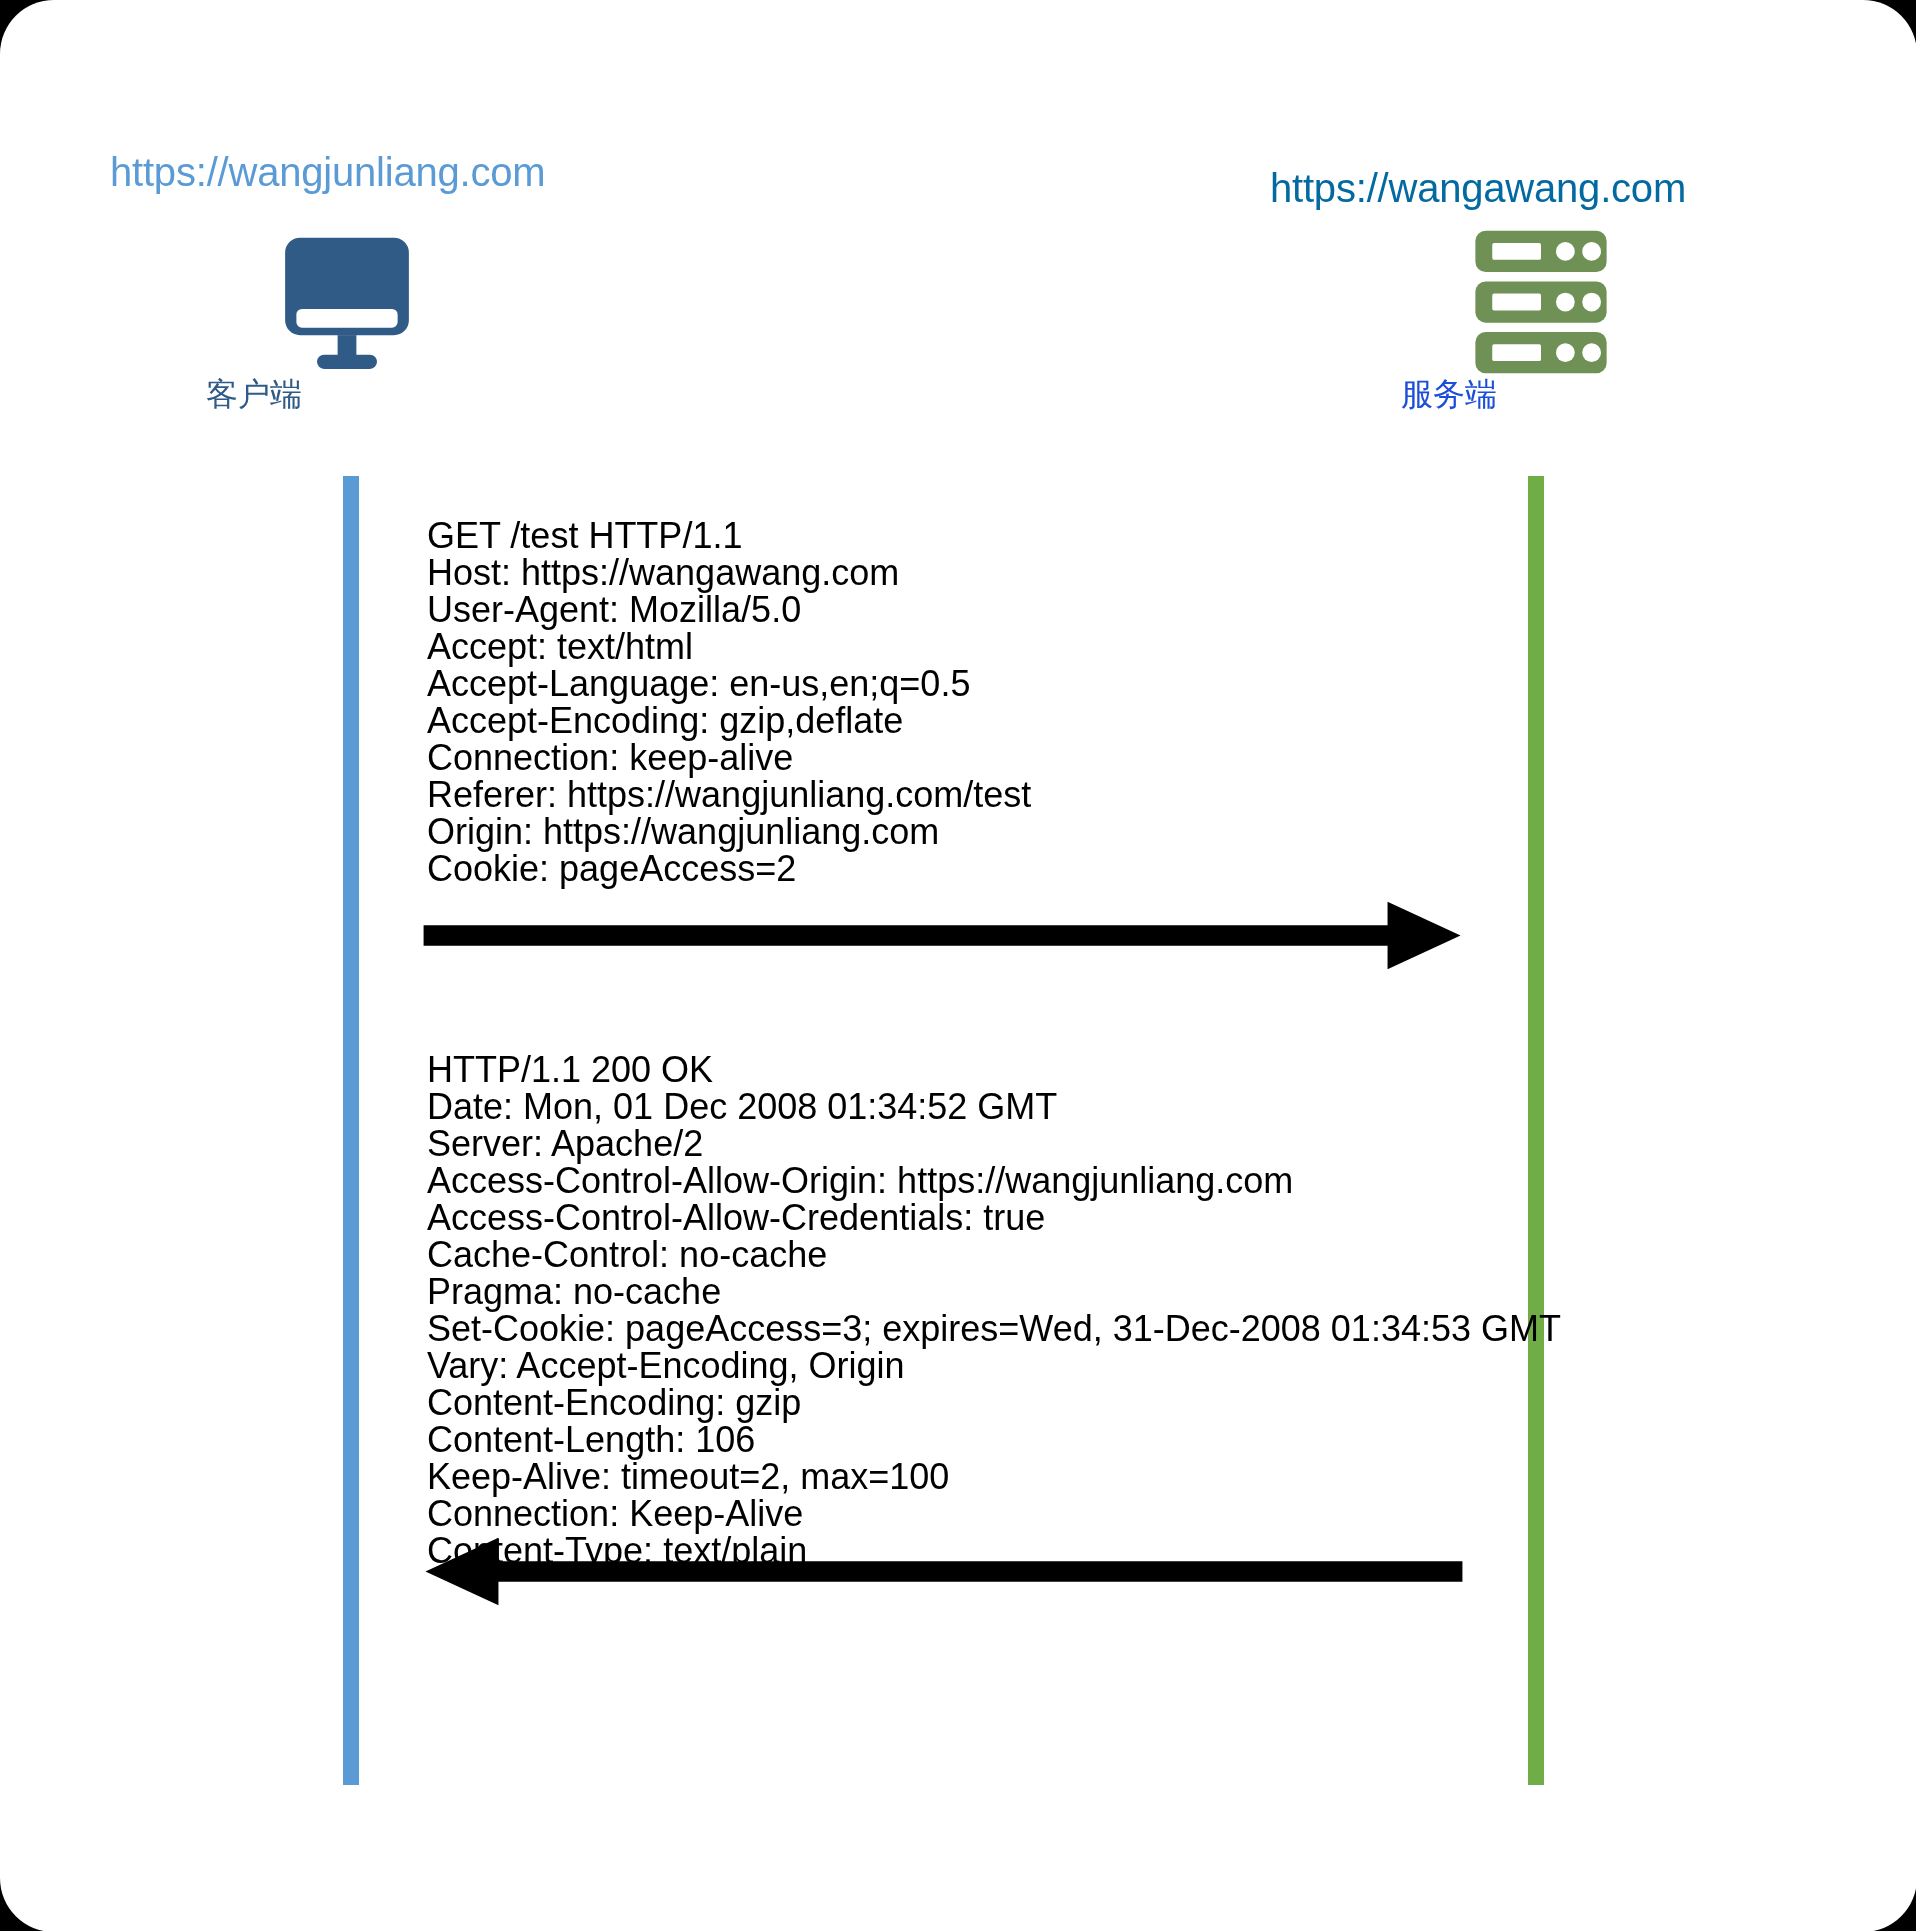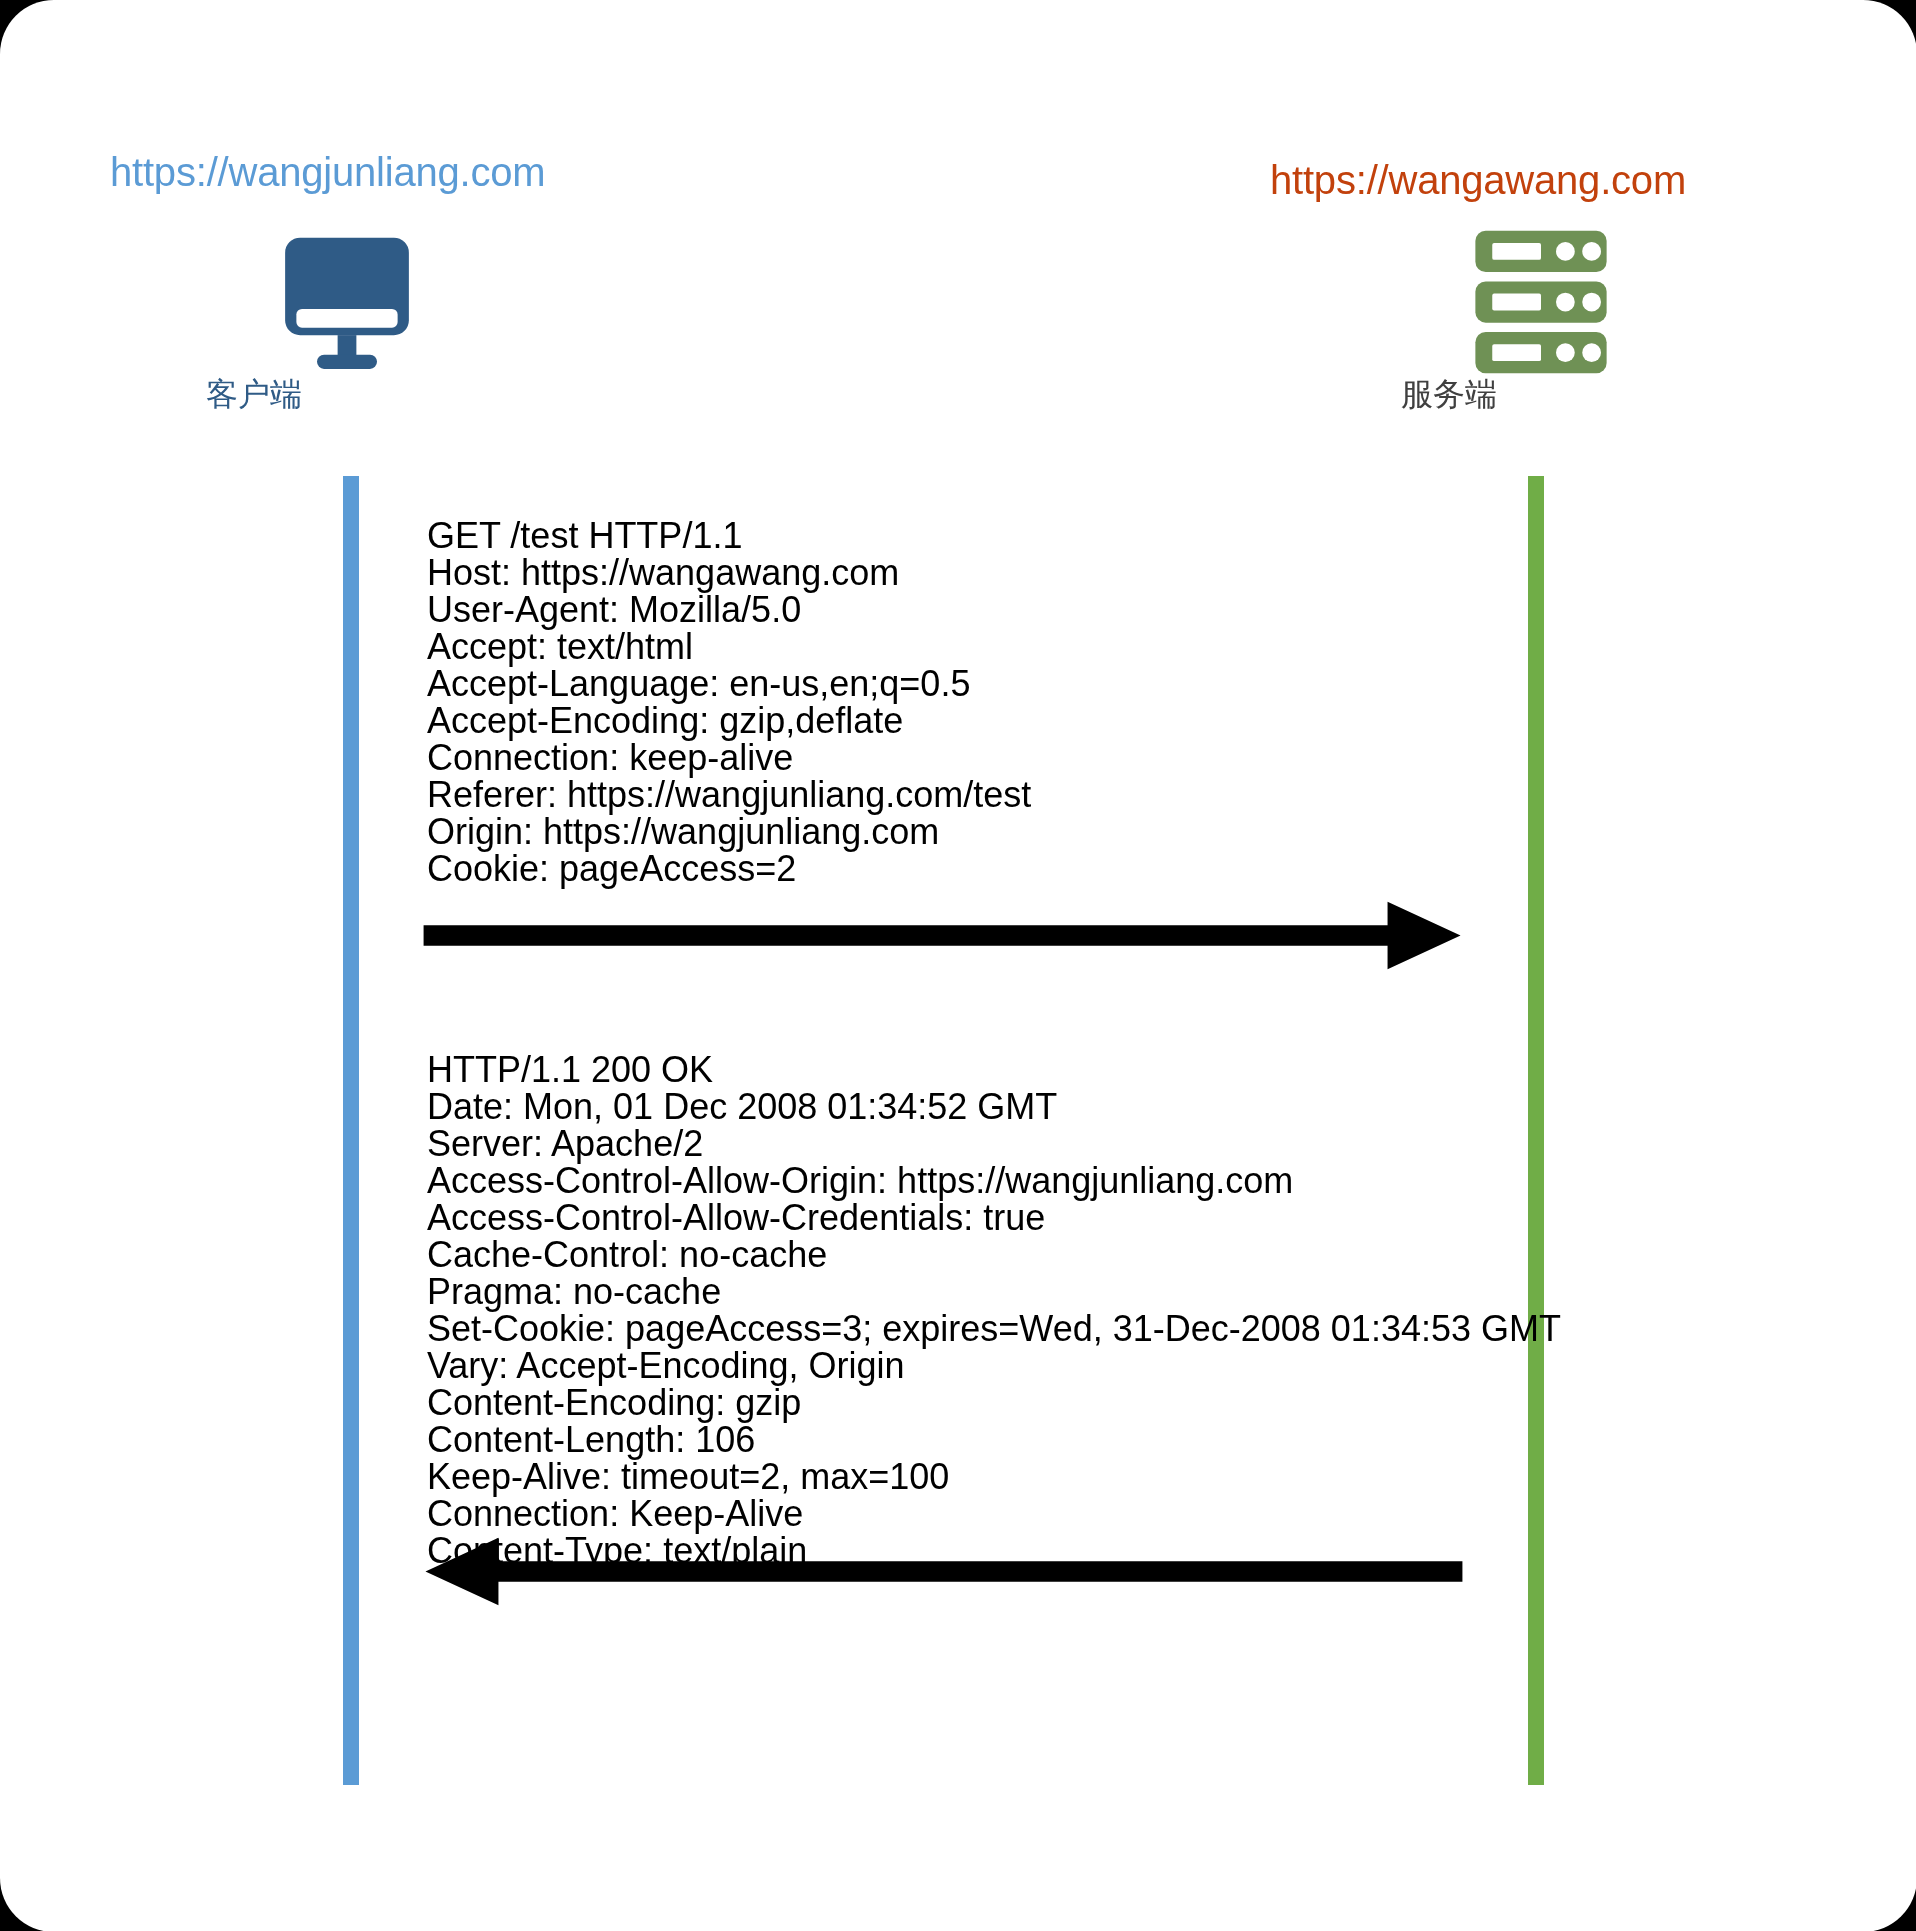--- a/index.html
+++ b/index.html
@@ -29,22 +29,22 @@
     letter-spacing: -0.2px;
     white-space: nowrap;
   }
   #client-url {
     left: 110px;
     top: 150px;
     color: #5b9bd5;
   }
   #server-url {
     left: 1270px;
-    top: 158px;
-    color: #c2410c;
+    top: 166px;
+    color: #0369a1;
   }
 
   
   #client-node {
     position: absolute;
     left: 272px;
     top: 232px;
     width: 150px;
     height: 150px;
   }
@@ -56,21 +56,21 @@
     height: 150px;
   }
   .node-label {
     position: absolute;
     top: 373px;
     width: 281px;
     font-size: 32px;
     white-space: nowrap;
   }
   #client-label { left: 206px; color: #2f5b86; }
-  #server-label { left: 1401px; color: #404040; }
+  #server-label { left: 1401px; color: #1d4ed8; }
 
   
   .lifeline {
     position: absolute;
     top: 476px;
     width: 16px;
     height: 1309px;
   }
   #client-lifeline { left: 343px;  background: #5b9bd5; }
   #server-lifeline { left: 1528px; background: #70ad47; }

